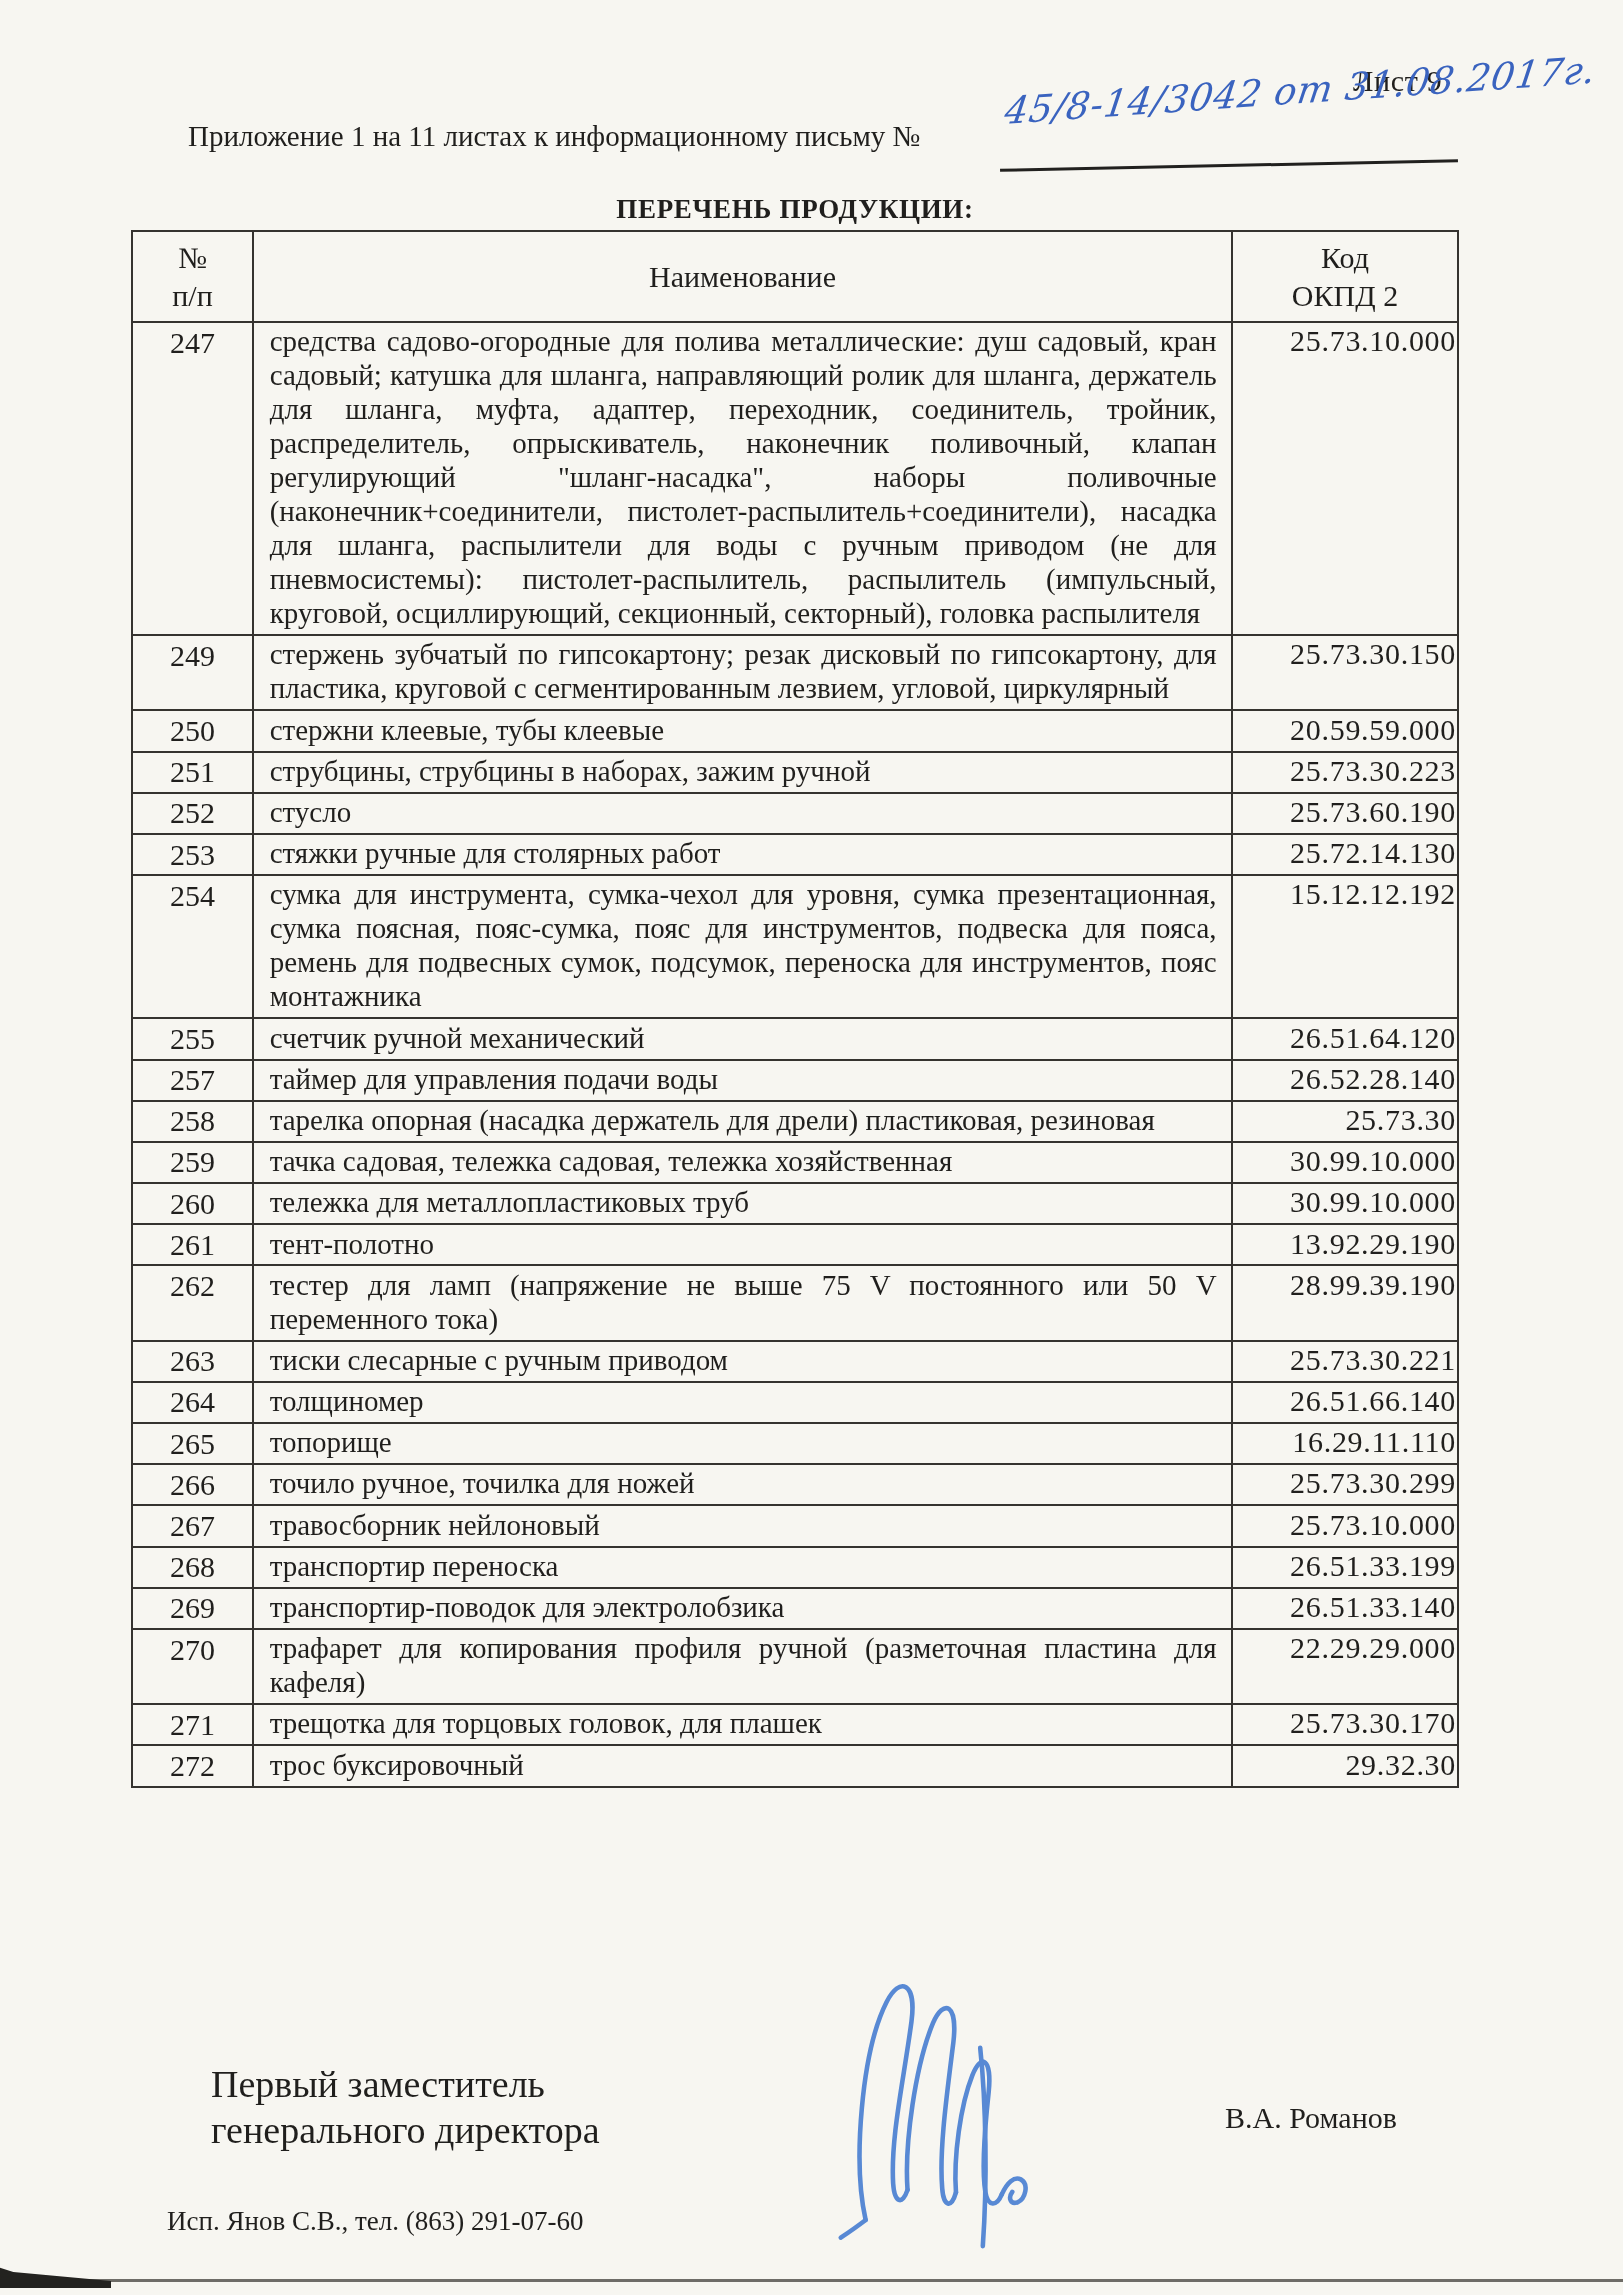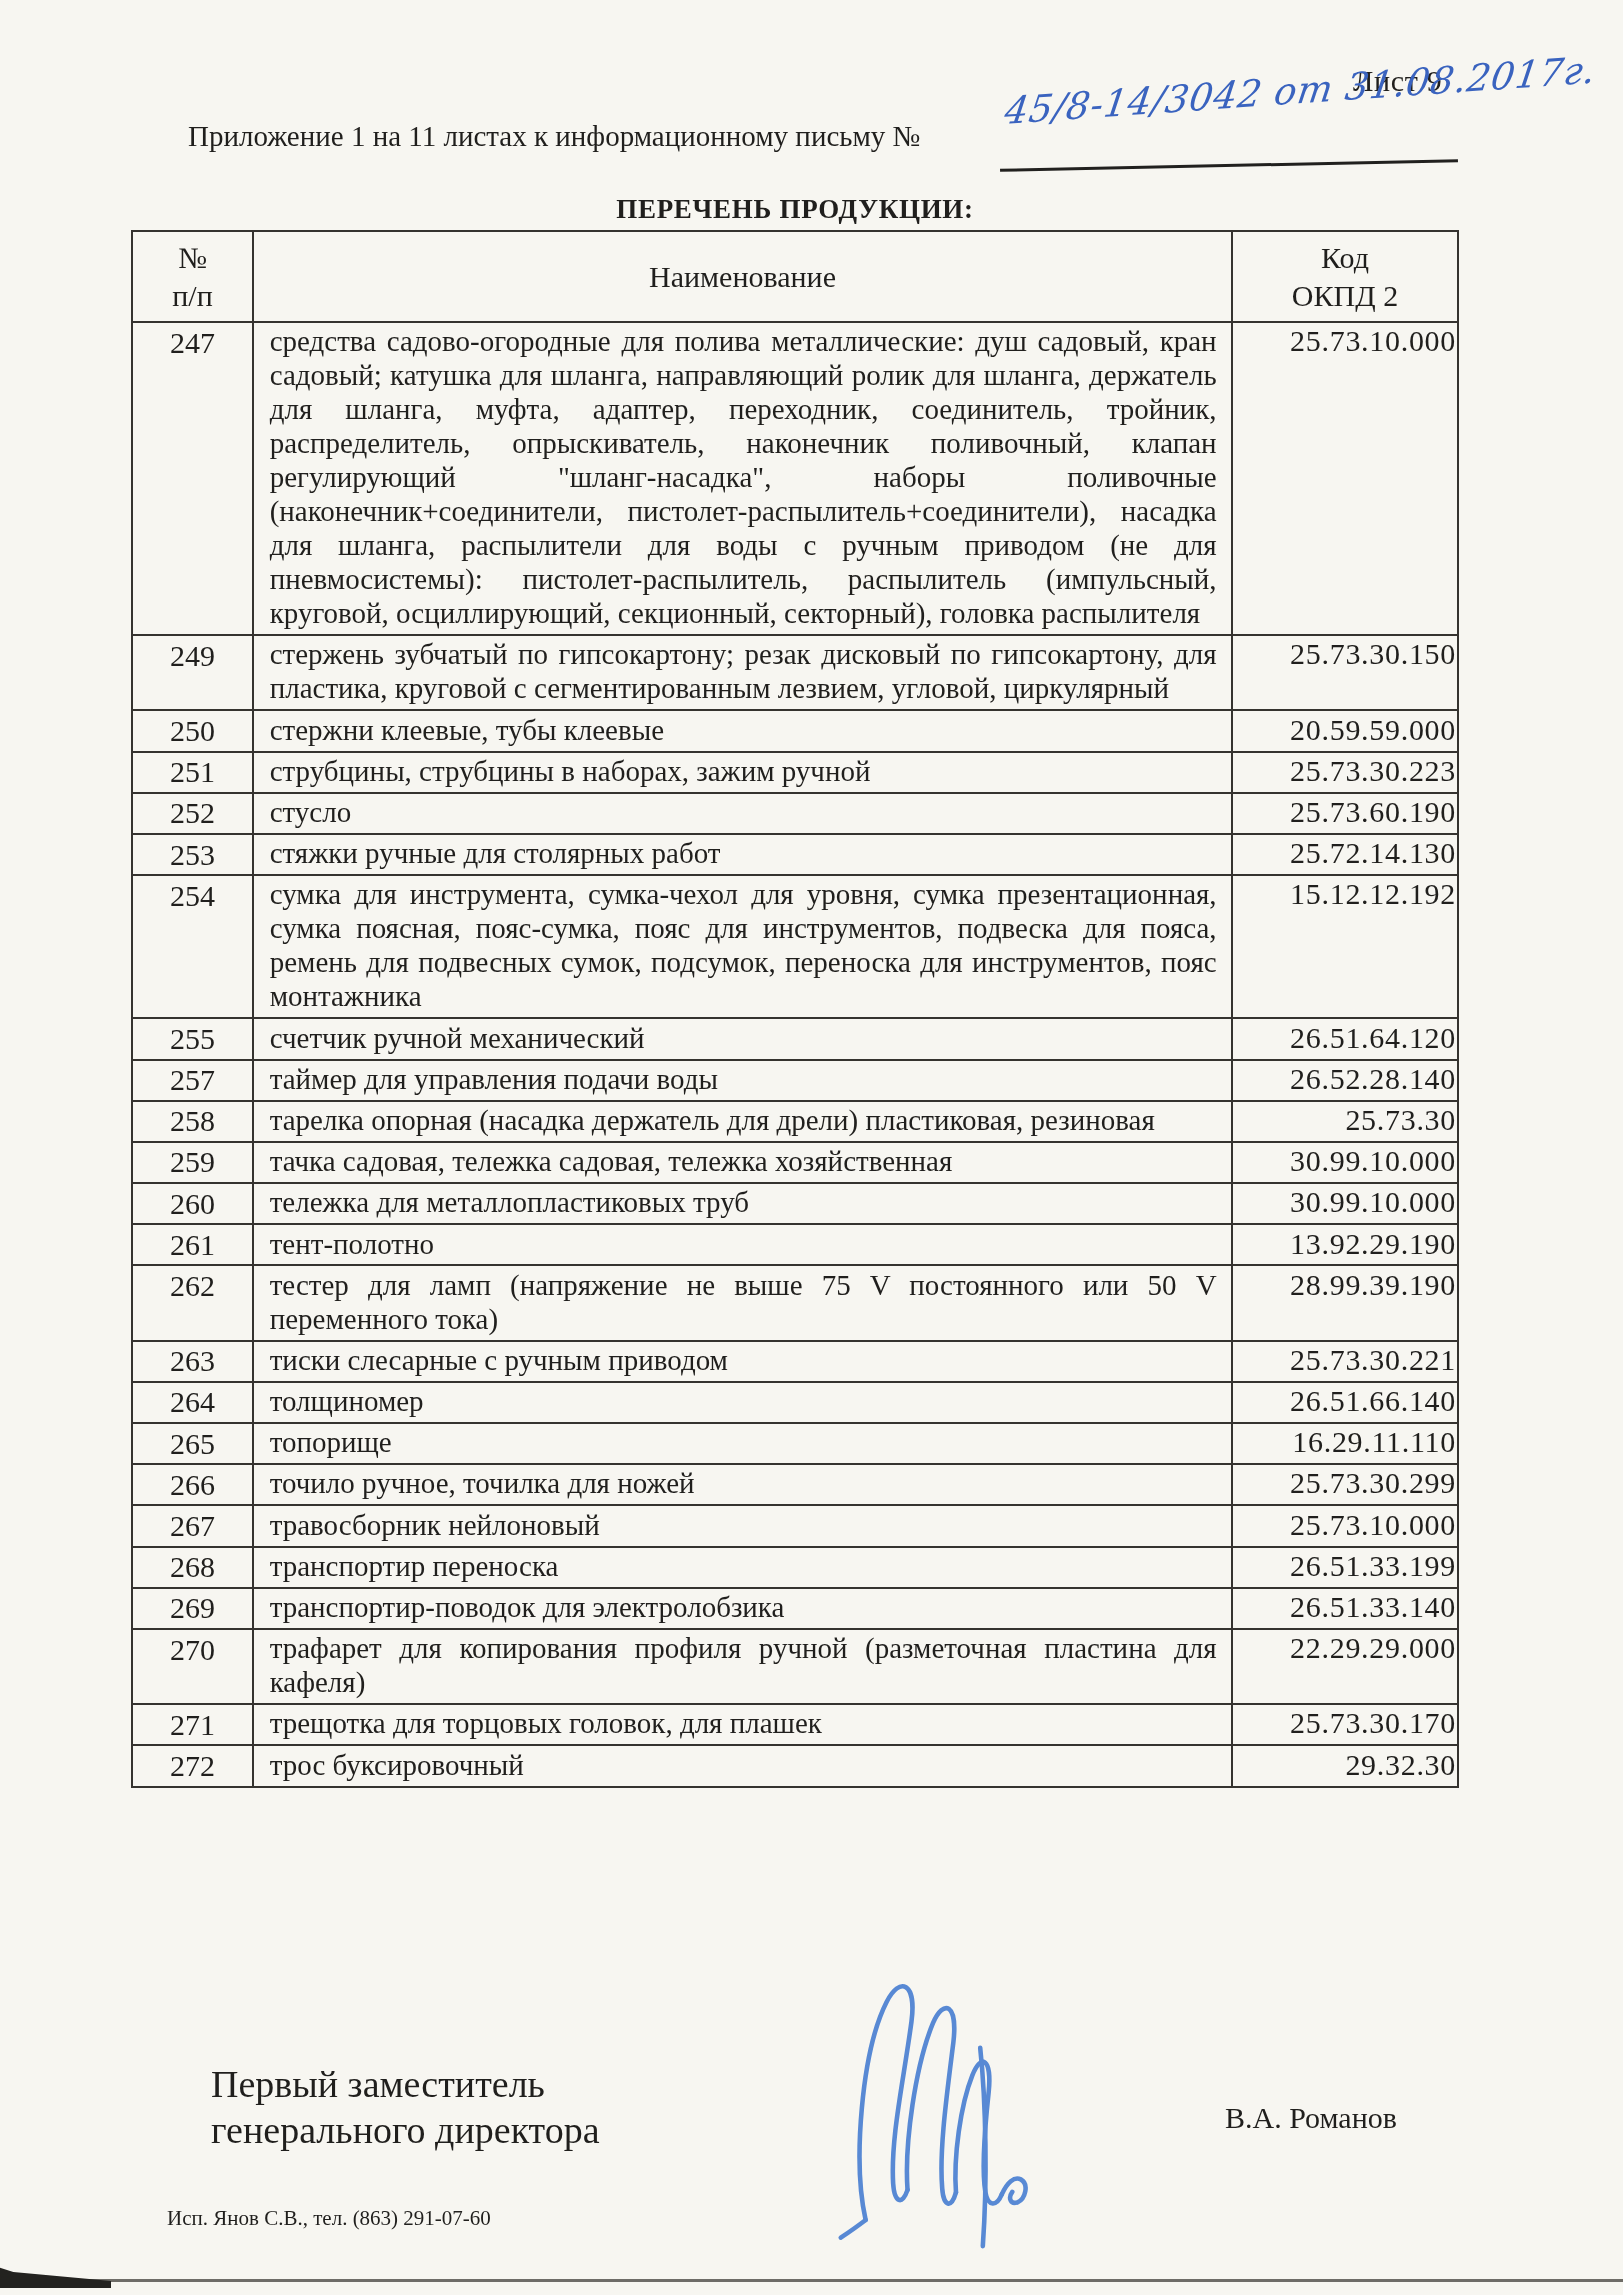--- a/index.html
+++ b/index.html
@@ -111,21 +111,21 @@
   .signer-name {
     position: absolute;
     left: 1225px;
     top: 2101px;
     font-size: 30px;
   }
   .executor-line {
     position: absolute;
     left: 167px;
     top: 2206px;
-    font-size: 21px;
+    font-size: 27px;
   }
   .signature-svg {
     position: absolute;
     left: 821px;
     top: 1966px;
     width: 249px;
     height: 288px;
   }
   .scan-bottom-line {
     position: absolute;

